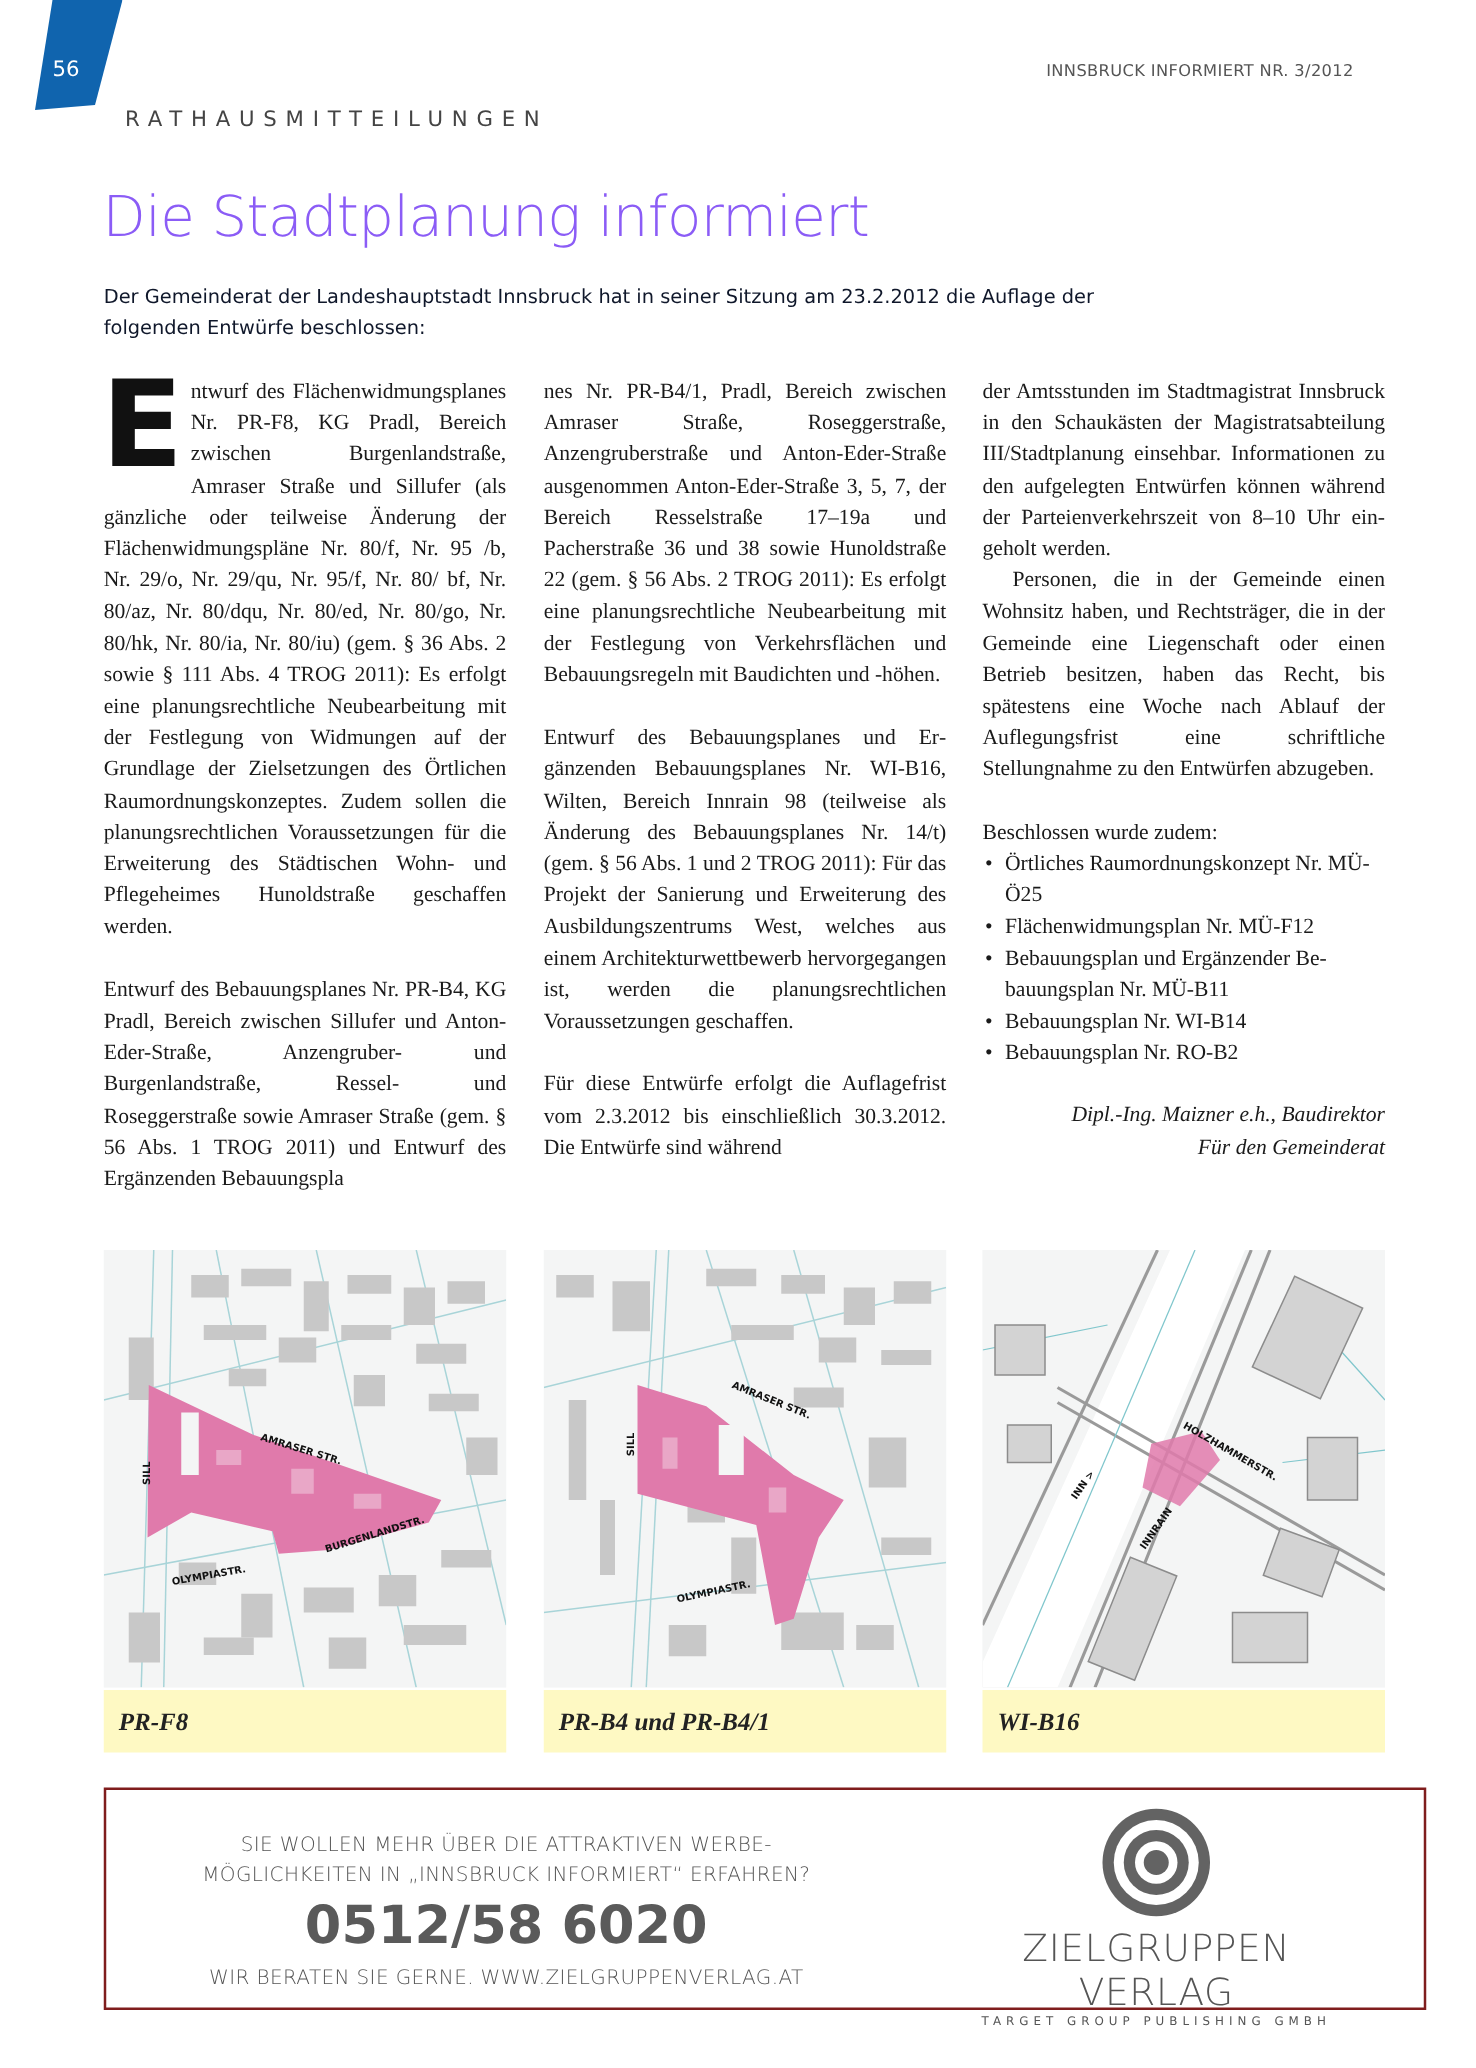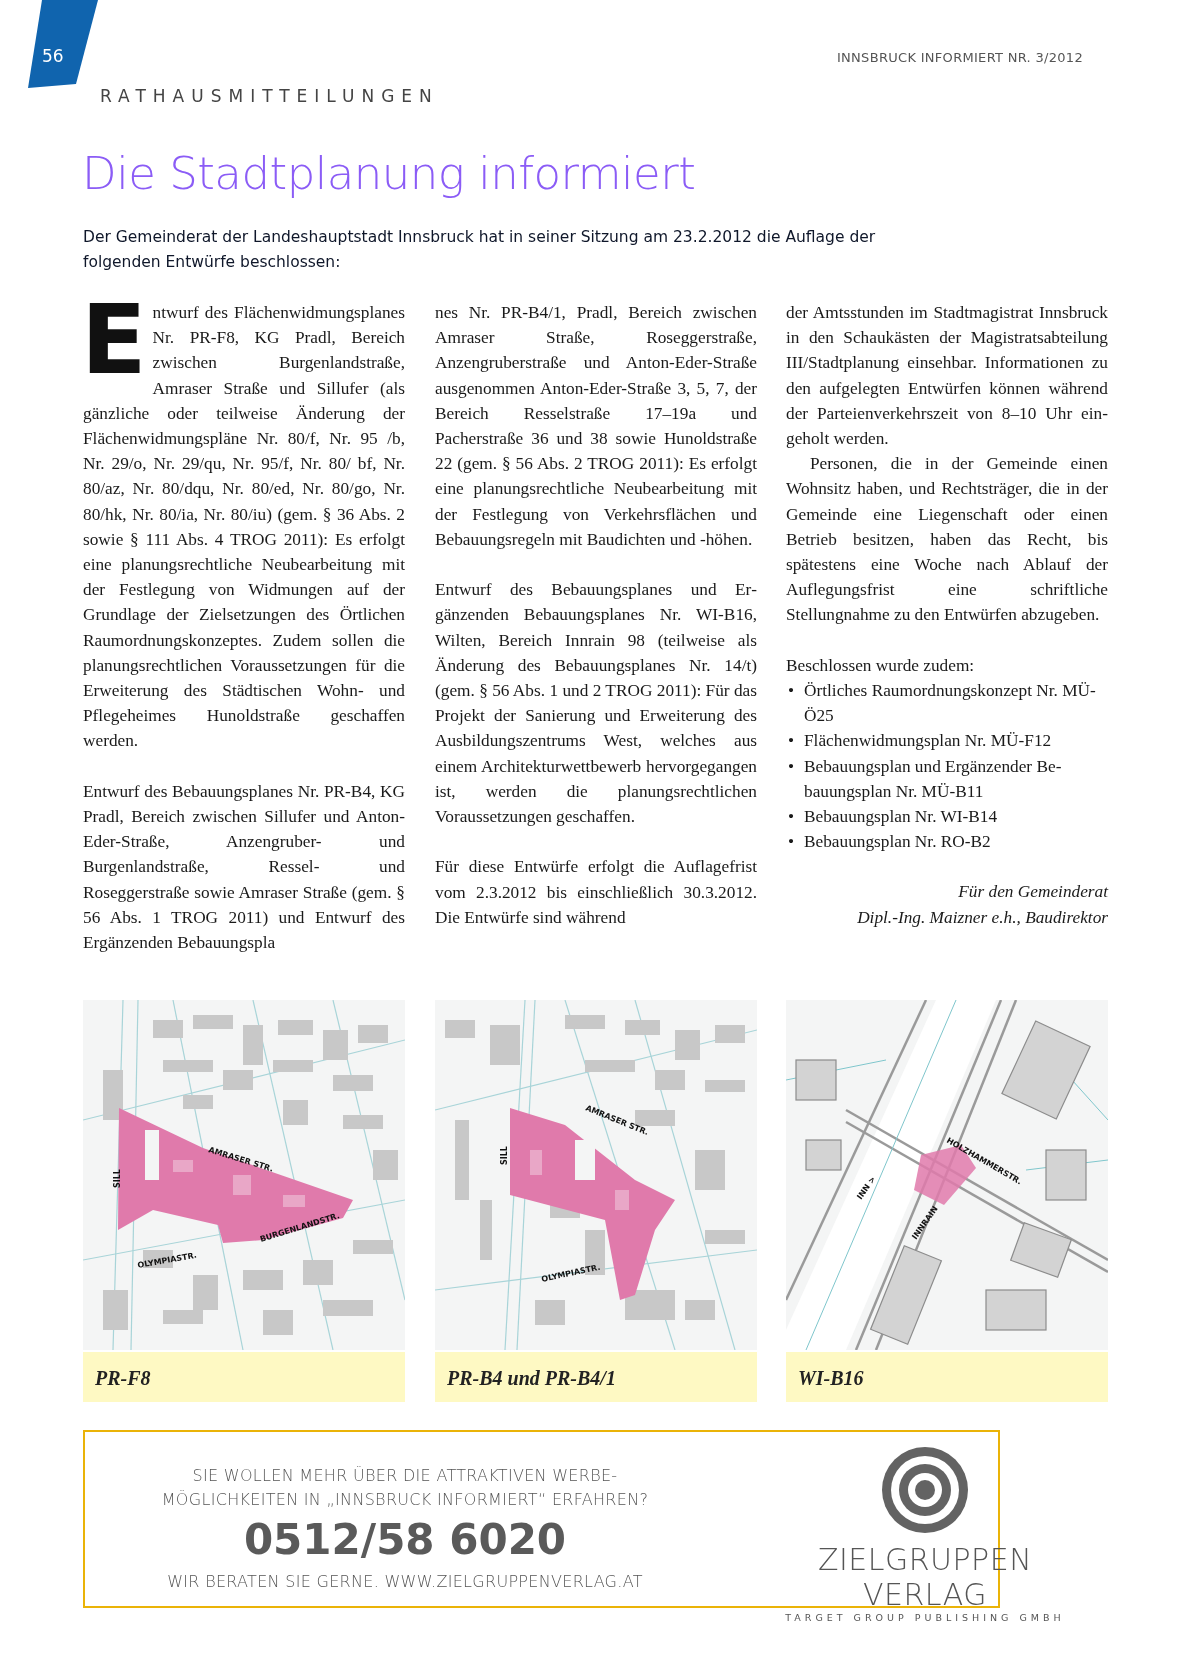--- a/index.html
+++ b/index.html
@@ -25,21 +25,21 @@
   ul.bullets li { position: relative; padding-left: 18px; text-align: left; }
   ul.bullets li::before { content: "•"; position: absolute; left: 2px; }
   .sign { text-align: right; font-style: italic; margin-top: 25px; }
 
   .map { position: absolute; top: 1000px; width: 322px; height: 350px; background: #f4f5f5; overflow: hidden; }
   .map1 { left: 83px; } .map2 { left: 435px; } .map3 { left: 786px; }
   .map svg { width: 100%; height: 100%; display: block; }
   .caption { position: absolute; top: 1352px; width: 322px; height: 50px; background: #fef9c3; font-style: italic; font-weight: bold; font-size: 20px; padding: 15px 12px; color: #222; }
   .cap1 { left: 83px; } .cap2 { left: 435px; } .cap3 { left: 786px; }
 
-  .ad { position: absolute; left: 83px; top: 1430px; width: 917px; height: 178px; border: 2px solid #eab308; background: #fff; }
+  .ad { position: absolute; left: 83px; top: 1430px; width: 1058px; height: 178px; border: 2px solid #7f1d1d; background: #fff; }
   .ad-text { position: absolute; left: 0; top: 0; width: 640px; text-align: center; font-family: "DejaVu Sans", sans-serif; color: #555; }
   .ad-line { font-size: 16px; letter-spacing: 0.3px; line-height: 24px; font-weight: 300; }
   .ad-l1 { margin-top: 32px; }
   .ad-phone { font-size: 42px; font-weight: bold; color: #5a5a5a; line-height: 52px; margin-top: 2px; }
   .ad-l3 { margin-top: 4px; }
   .logo { position: absolute; left: 670px; top: 12px; width: 340px; height: 160px; text-align: center; }
   .logo svg { display: block; margin: 0 auto; }
   .logo-name { font-family: "DejaVu Sans", sans-serif; font-size: 30px; font-weight: 200; color: #555; letter-spacing: 0.5px; margin-top: 6px; }
   .logo-sub { font-family: "DejaVu Sans", sans-serif; font-size: 9.5px; letter-spacing: 4px; color: #555; margin-top: 0px; }
 </style>
@@ -72,22 +72,22 @@
   <p class="indent">Personen, die in der Gemeinde einen Wohnsitz haben, und Rechtsträger, die in der Gemeinde eine Liegenschaft oder einen Betrieb besitzen, haben das Recht, bis spätestens eine Woche nach Ablauf der Auflegungsfrist eine schriftliche Stellungnahme zu den Entwürfen abzu­geben.</p>
   <p class="bold-head">Beschlossen wurde zudem:</p>
   <ul class="bullets">
     <li>Örtliches Raumordnungskonzept Nr. MÜ-Ö25</li>
     <li>Flächenwidmungsplan Nr. MÜ-F12</li>
     <li>Bebauungsplan und Ergänzender Be­bauungsplan Nr. MÜ-B11</li>
     <li>Bebauungsplan Nr. WI-B14</li>
     <li>Bebauungsplan Nr. RO-B2</li>
   </ul>
   <div class="sign">
+    <div>Dipl.-Ing. Maizner e.h., Baudirektor</div>
     <div>Für den Gemeinderat</div>
-    <div>Dipl.-Ing. Maizner e.h., Baudirektor</div>
   </div>
 </div>
 
 <div class="map map1">
   <svg viewBox="0 0 322 350">
     <rect width="322" height="350" fill="#f4f5f5"></rect>
     <g stroke="#a8d4d8" stroke-width="1.2" fill="none">
       <path d="M40,0 L30,350"></path>
         <path d="M55,0 L48,350"></path>
         <path d="M0,120 L322,40"></path>

